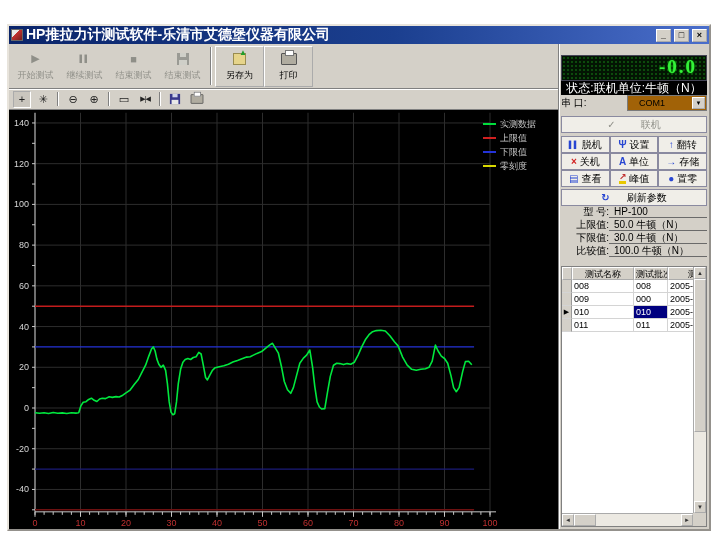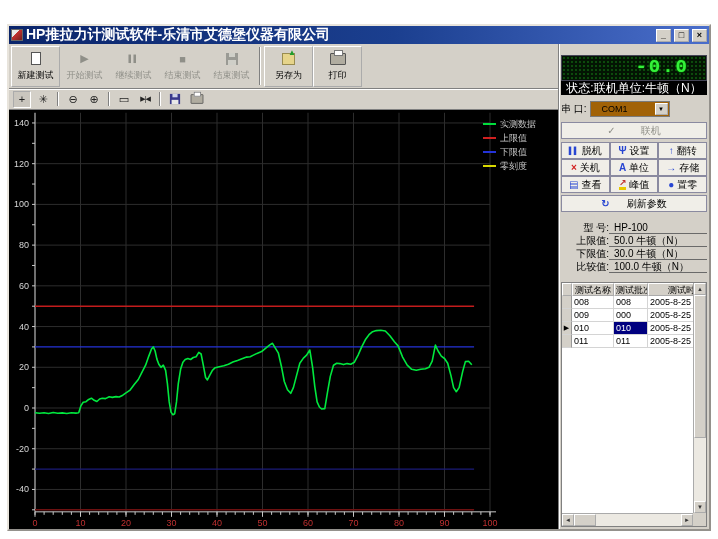--- a/index.html
+++ b/index.html
@@ -35,45 +35,45 @@
   .chart-toolbar{height:21px;box-sizing:border-box;display:flex;align-items:center;gap:3px;padding:0 4px;border-bottom:1px solid #808080}
   .ctool{min-width:18px;height:17px;box-sizing:border-box;display:flex;align-items:center;justify-content:center;font-size:11px;color:#222;border:1px solid transparent;background:transparent;padding:0 1px;font-family:inherit}
   .ctool.pressed{border:1px inset #fff;background:#cac6be}
   .ctool.small{font-size:7px;letter-spacing:-1px}
   .csep{width:0;height:14px;border-left:1px solid #808080;border-right:1px solid #fff;margin:0 2px}
   
   .chart-area{flex:1;background:#000}
   .chart-area svg{display:block}
   
   .side-panel{flex:1;background:#d4d0c8;border-left:1px solid #808080;box-shadow:inset 1px 0 0 #fff;display:flex;flex-direction:column;padding:0 2px;box-sizing:border-box;min-width:0}
-  .led{margin-top:11px;height:24px;background-color:#031403;background-image:radial-gradient(circle,#0c4a0c 26%,transparent 27%);background-size:4px 4px;border:1px solid #445;color:#35f03a;font-family:Liberation Mono, monospace;font-size:19px;font-weight:bold;text-align:right;line-height:22px;padding-right:17px;letter-spacing:2px;text-shadow:0 0 2px #0c0}
+  .led{margin-top:11px;height:24px;background-color:#031403;background-image:radial-gradient(circle,#0c4a0c 26%,transparent 27%);background-size:4px 4px;border:1px solid #445;color:#35f03a;font-family:Liberation Serif, serif;font-size:19px;font-weight:bold;text-align:right;line-height:22px;padding-right:9px;letter-spacing:2px;text-shadow:0 0 2px #0c0}
   .status-strip{height:14px;background:#000;color:#fff;font-size:12px;display:flex;justify-content:center;align-items:center;padding:0 3px}
-  .serial-row{margin-top:6px;display:flex;justify-content:flex-start;align-items:center;font-size:10px;gap:3px}
+  .serial-row{display:flex;justify-content:space-between;align-items:center;font-size:10px;gap:3px}
   .combo{width:80px;height:16px;background:#a16207;border:1px solid #7a7a7a;box-sizing:border-box;display:flex;align-items:center;font-size:9px;padding-left:11px;position:relative}
   .combo-btn{position:absolute;right:1px;top:1px;bottom:1px;width:13px;background:#d4d0c8;border:1px outset #fff;font-size:6px;display:flex;align-items:center;justify-content:center;padding:0}
   .panel-btn{height:17px;border:1px solid #8a8aa0;background:#f0eee8;font-size:10px;display:flex;align-items:center;justify-content:center;gap:3px;color:#000;padding:0;font-family:inherit;white-space:nowrap;overflow:hidden}
   .connect{margin-top:5px;color:#8f8f88}
   .grid3{margin-top:3px;display:grid;grid-template-columns:1fr 1fr 1fr;gap:0}
   .refresh{margin-top:2px}
   .blue{color:#2846d2;font-weight:bold}
   .red{color:#d22020;font-weight:bold}
   .pauseg{font-size:7px;letter-spacing:0}
   .icon-peak{border-bottom:3px solid #e8c800;color:#c03030;font-size:9px;line-height:8px;font-weight:bold}
-  .info-box{margin-top:10px;font-size:10px;line-height:11px}
+  .info-box{font-size:10px;line-height:11px}
   .info-row{display:flex;margin-bottom:1px;align-items:baseline}
   .info-label{width:48px;text-align:right;white-space:nowrap}
   .info-value{flex:1;border-bottom:1px solid #6a6a6a;padding-left:5px;white-space:nowrap;overflow:hidden}
   
   .table-wrap{margin:8px 0 2px 0;flex:1;min-height:0;background:#fff;border:1px solid #808080;position:relative;overflow:hidden}
   .tbl{position:absolute;left:0;top:0;right:13px;bottom:13px;overflow:hidden}
   .trow{display:flex;height:13px;font-size:9px;line-height:12px}
   .tcell{border-right:1px solid #d4d4d4;border-bottom:1px solid #d4d4d4;padding:0 2px;overflow:hidden;white-space:nowrap;flex:0 0 auto;box-sizing:border-box}
   .thead .tcell{background:#d4d0c8;border:1px outset #fff;padding:0 1px;text-align:center}
   .c0{width:10px;padding:0;text-align:center;font-size:7px;line-height:12px;background:#d4d0c8;border-right:1px solid #999}
-  .c1{width:42px}.c2{width:34px}.c3{width:76px}
+  .c1{width:62px}.c2{width:34px}.c3{width:76px}
   .sel{background:#00007f;color:#fff}
   .vscroll{position:absolute;top:0;right:0;bottom:13px;width:13px;background:#ece9e2;border-left:1px solid #aaa;box-sizing:border-box}
   .hscroll{position:absolute;left:0;right:13px;bottom:0;height:13px;background:#ece9e2;border-top:1px solid #aaa;box-sizing:border-box}
   .corner{position:absolute;right:0;bottom:0;width:13px;height:13px;background:#d4d0c8}
   .sbtn{width:12px;height:12px;background:#d4d0c8;border:1px outset #fff;font-size:6px;display:flex;align-items:center;justify-content:center;color:#333;padding:0;box-sizing:border-box;font-family:inherit}
   .vscroll .sbtn.down{position:absolute;bottom:0;left:0}
   .vthumb{position:absolute;top:12px;left:0;width:12px;height:62%;background:#d4d0c8;border:1px outset #fff;box-sizing:border-box}
   .hscroll{display:block;position:absolute}
   .hscroll .sbtn.right{position:absolute;right:0;top:0}
   .hthumb{position:absolute;left:12px;top:0;width:22px;height:12px;background:#d4d0c8;border:1px outset #fff;box-sizing:border-box}
@@ -86,26 +86,20 @@
     <span class="app-icon"></span>
     <span class="title-text">HP推拉力计测试软件-乐清市艾德堡仪器有限公司</span>
     <button class="tb-btn">_</button>
     <button class="tb-btn">□</button>
     <button class="tb-btn">×</button>
   </div>
   <div class="main">
 
     <div class="left-col">
       <div class="toolbar">
-        <button class="tbtn raised">
-          <span class="gicon">
-              <span class="icon-page"></span>
-            </span>
-          <span>新建测试</span>
-        </button>
         <button class="tbtn disabled">
           <span class="gicon gray">▶</span>
           <span>开始测试</span>
         </button>
         <button class="tbtn disabled">
           <span class="gicon gray pauseg">▌▌</span>
           <span>继续测试</span>
         </button>
         <button class="tbtn disabled">
           <span class="gicon gray">■</span>

